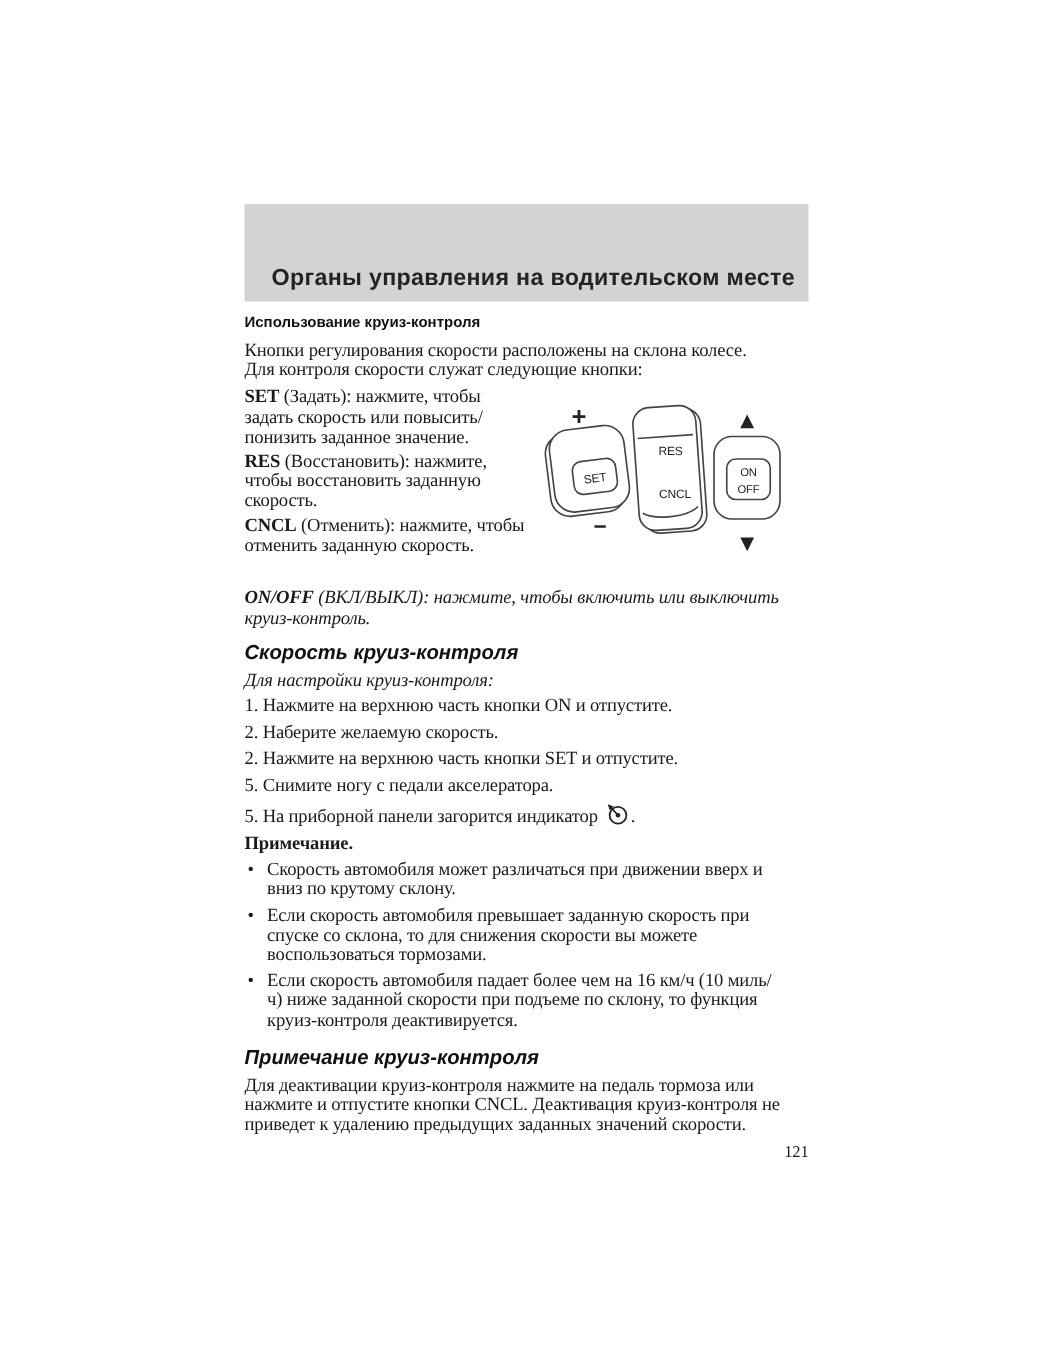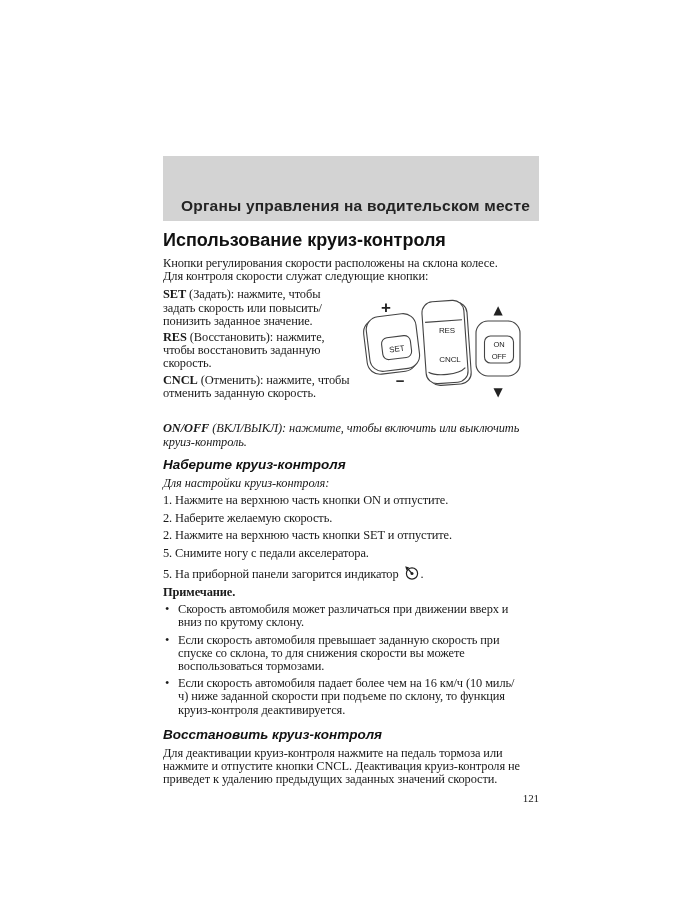--- a/index.html
+++ b/index.html
@@ -1,30 +1,30 @@
 <!DOCTYPE html>
 <html><head>
 <meta charset="utf-8">
 <style>
   html,body{margin:0;padding:0;}
   body{
     width:700px;height:906px;background:#ffffff;overflow:hidden;position:relative;
     font-family:"Liberation Serif",serif;color:#1a1a1a;
   }
-  .page{position:absolute;left:163px;top:156px;width:376px;}
+  .page{position:absolute;left:163px;top:136px;width:376px;}
   .header-bar{
     height:65px;background:#d3d3d3;display:flex;align-items:flex-end;justify-content:flex-end;
     padding:0 9px 6px 0;box-sizing:border-box;
   }
   .header-title{
     font-family:"Liberation Sans",sans-serif;font-weight:bold;font-size:15.5px;color:#242424;
     letter-spacing:.2px;white-space:nowrap;
   }
   .h-sans{
-    font-family:"Liberation Sans",sans-serif;font-weight:bold;font-size:18px;color:#111;
+    font-family:"Liberation Sans",sans-serif;font-weight:bold;font-size:10px;color:#111;
     margin:9px 0 6px 0;
   }
   .h-sans-italic{
     font-family:"Liberation Sans",sans-serif;font-weight:bold;font-style:italic;font-size:13.5px;color:#111;
     margin:8px 0 5px 0;
   }
   .body-text{font-size:12.4px;line-height:13.2px;letter-spacing:-0.1px;}
   .intro-line{margin:0;}
   .buttons-block{position:relative;margin-top:5px;min-height:132px;}
   .btn-col{width:192px;}
@@ -92,21 +92,21 @@
       </g>
       <text class="fig-label" x="139" y="56" font-size="7.5" text-anchor="middle">ON</text>
       <text class="fig-label" x="139" y="67.5" font-size="7.5" text-anchor="middle">OFF</text>
       <text x="138" y="23" font-size="12" text-anchor="middle" fill="#222" font-family="DejaVu Sans">▲</text>
       <text x="138" y="105" font-size="12" text-anchor="middle" fill="#222" font-family="DejaVu Sans">▼</text>
     </svg>
   </div>
 
   <p class="para body-text"><span class="bold">ON/OFF</span><span> (ВКЛ/ВЫКЛ): нажмите, чтобы включить или выключить круиз-контроль.</span></p>
 
-  <div class="h-sans-italic">Наберите круиз-контроля</div>
+  <div class="h-sans-italic">Скорость круиз-контроля</div>
 
   <p class="para body-text" style="margin:0 0 4px 0;">Для настройки круиз-контроля:</p>
 
   <div class="steps body-text">
     <p>1. Нажмите на верхнюю часть кнопки ON и отпустите.</p>
     <p>2. Наберите желаемую скорость.</p>
     <p>2. Нажмите на верхнюю часть кнопки SET и отпустите.</p>
     <p>5. Снимите ногу с педали акселератора.</p>
     <p><span>5. На приборной панели загорится индикатор</span><svg class="cruise-icon" width="18" height="16" viewBox="0 0 18 16" xmlns="http://www.w3.org/2000/svg">
           <circle cx="10" cy="8.5" r="5.6" fill="none" stroke="#222" stroke-width="1.2"></circle>
@@ -117,19 +117,19 @@
   </div>
 
   <p class="body-text note-heading">Примечание.</p>
 
   <ul class="notes body-text">
     <li>Скорость автомобиля может различаться при движении вверх и вниз по крутому склону.</li>
     <li>Если скорость автомобиля превышает заданную скорость при спуске со склона, то для снижения скорости вы можете воспользоваться тормозами.</li>
     <li>Если скорость автомобиля падает более чем на 16 км/ч (10 миль/ч) ниже заданной скорости при подъеме по склону, то функция круиз-контроля деактивируется.</li>
   </ul>
 
-  <div class="h-sans-italic" style="margin-top:10px;">Восстановить круиз-контроля</div>
+  <div class="h-sans-italic" style="margin-top:10px;">Примечание круиз-контроля</div>
 
   <p class="deact-para body-text">Для деактивации круиз-контроля нажмите на педаль тормоза или нажмите и отпустите кнопки CNCL. Деактивация круиз-контроля не приведет к удалению предыдущих заданных значений скорости.</p>
 
   <div class="page-number body-text">121</div>
 
 </div>
 
 </body></html>

